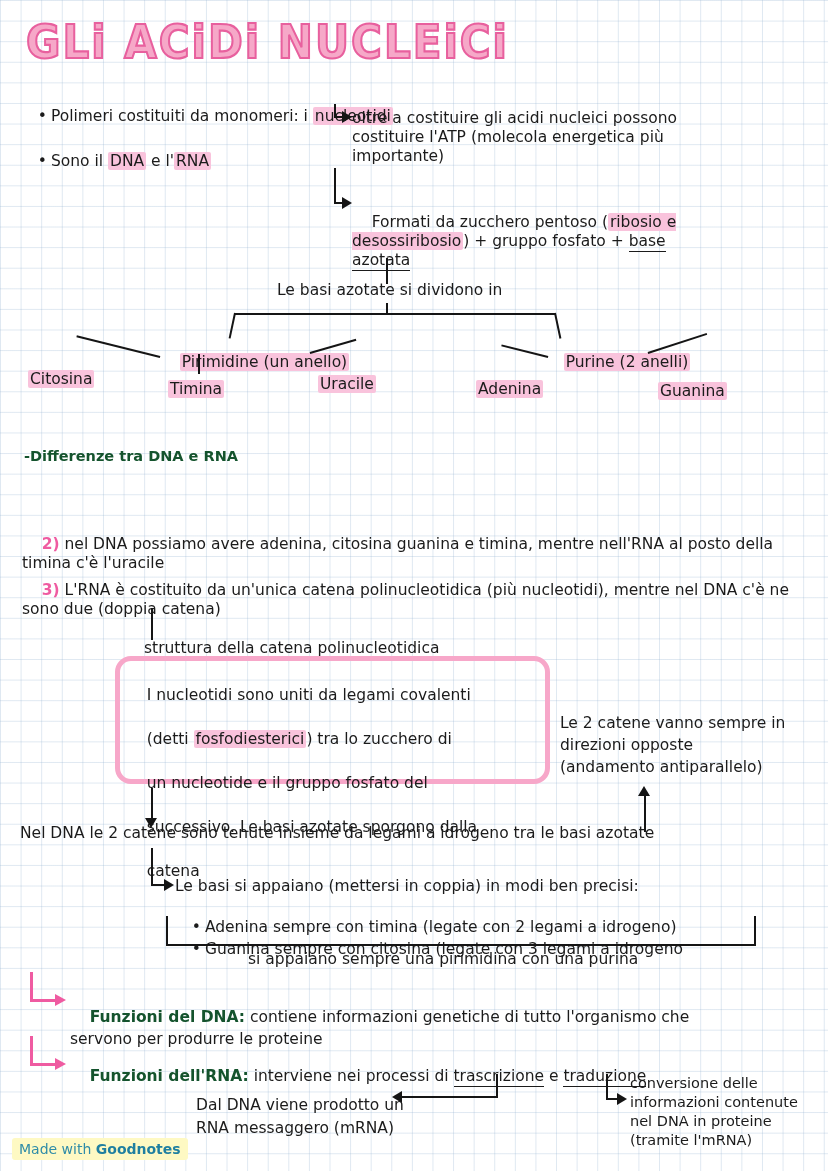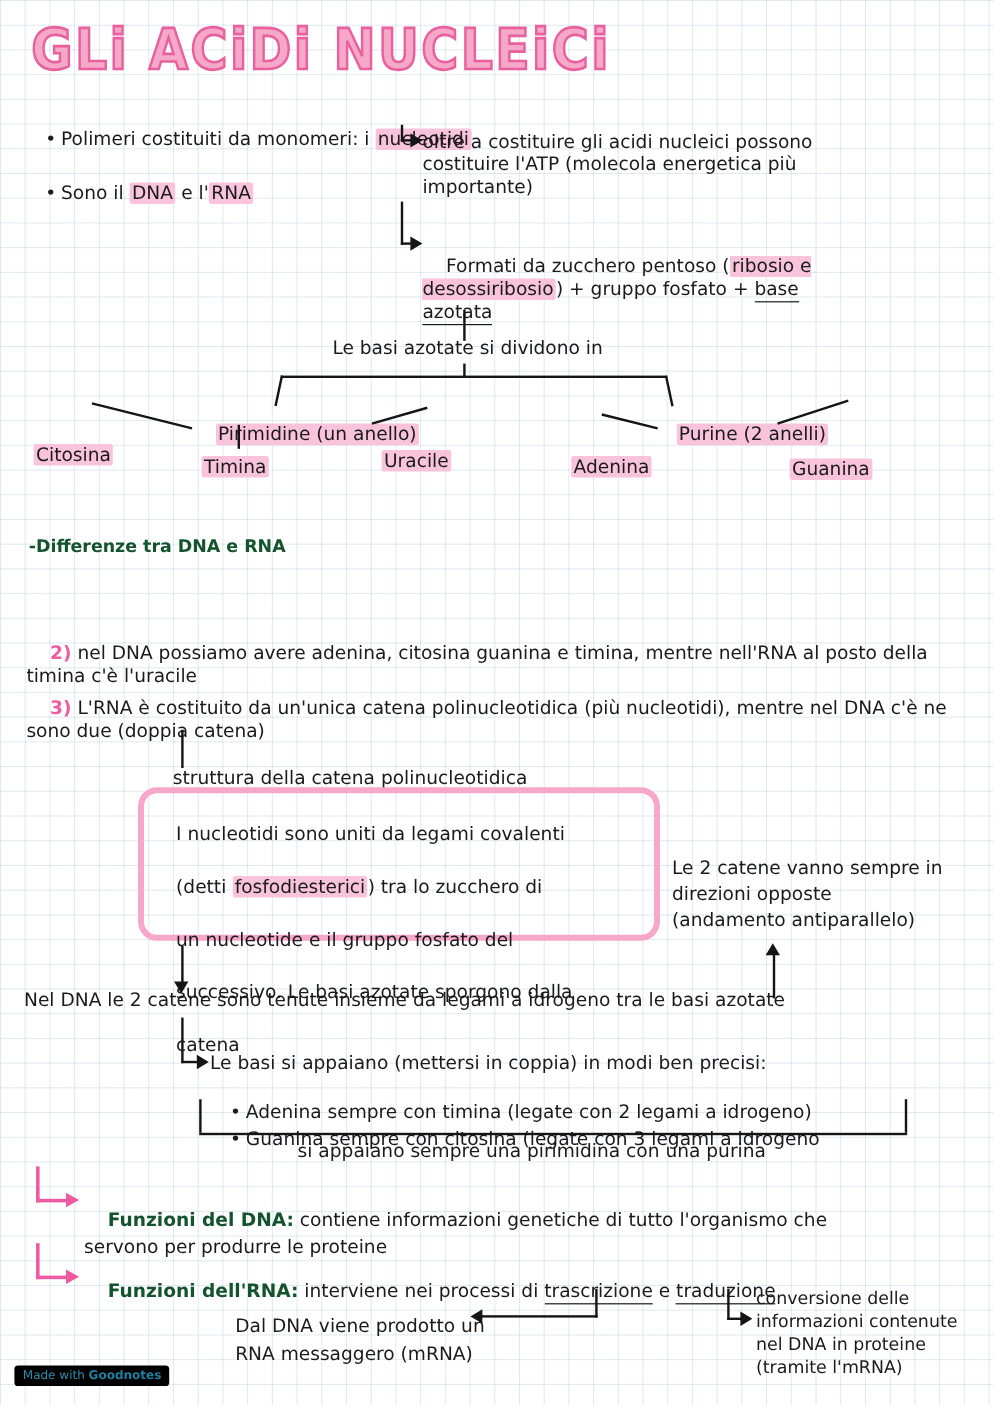--- a/index.html
+++ b/index.html
@@ -119,23 +119,23 @@
     height: 118px;
     border: 5px solid #f7a7c9;
     border-radius: 16px;
     background: transparent;
   }
   
   #badge {
     position: absolute;
     left: 12px;
     top: 1138px;
-    background: #000000;
+    background: #fef9c3;
     color: #2f8ca8;
-    font-size: 10px;
+    font-size: 14px;
     padding: 3px 7px;
     border-radius: 3px;
     font-family: "DejaVu Sans", sans-serif;
   }
   #badge .gn { color: #1f7fa0; font-weight: bold; }
 </style>
 </head>
 <body>
 
 <div class="page">

